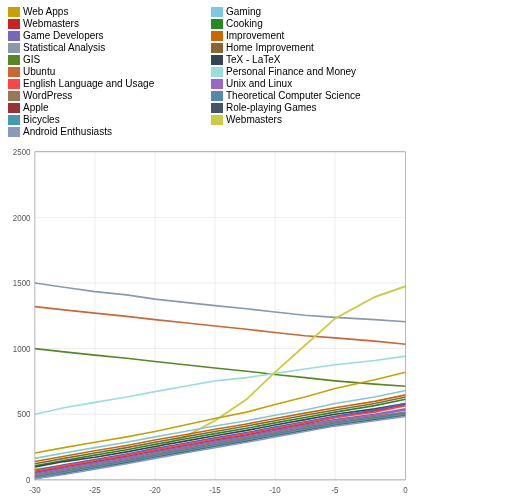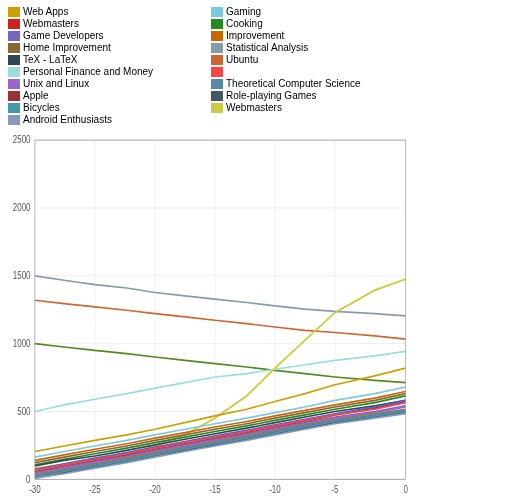--- a/index.html
+++ b/index.html
@@ -34,45 +34,54 @@
       </div>
       <div class="legend-item">
         <div class="legend-color" style="background-color: rgb(119, 102, 187);"></div>
         <span>Game Developers</span>
       </div>
       <div class="legend-item">
         <div class="legend-color" style="background-color: rgb(204, 102, 0);"></div>
         <span>Improvement</span>
       </div>
       <div class="legend-item">
+        <div class="legend-color" style="background-color: rgb(136, 153, 170);"></div>
+        <span>Statistical Analysis</span>
+      </div>
+      <div class="legend-item">
         <div class="legend-color" style="background-color: rgb(136, 102, 51);"></div>
         <span>Home Improvement</span>
       </div>
       <div class="legend-item">
-        <div class="legend-color" style="background-color: rgb(136, 153, 170);"></div>
-        <span>Statistical Analysis</span>
+        <div class="legend-color" style="background-color: rgb(85, 136, 34);"></div>
+        <span>GIS</span>
       </div>
       <div class="legend-item">
         <div class="legend-color" style="background-color: rgb(51, 68, 85);"></div>
         <span>TeX - LaTeX</span>
       </div>
       <div class="legend-item">
         <div class="legend-color" style="background-color: rgb(204, 102, 51);"></div>
         <span>Ubuntu</span>
       </div>
       <div class="legend-item">
         <div class="legend-color" style="background-color: rgb(153, 221, 221);"></div>
         <span>Personal Finance and Money</span>
       </div>
       <div class="legend-item">
         <div class="legend-color" style="background-color: rgb(255, 68, 68);"></div>
+        <span>English Language and Usage</span>
       </div>
       <div class="legend-item">
         <div class="legend-color" style="background-color: rgb(153, 102, 204);"></div>
         <span>Unix and Linux</span>
+      </div>
+      <div class="legend-item">
+        <div class="legend-color" style="background-color: rgb(153, 119, 85);"></div>
+        <span>WordPress</span>
       </div>
       <div class="legend-item">
         <div class="legend-color" style="background-color: rgb(85, 136, 170);"></div>
         <span>Theoretical Computer Science</span>
       </div>
       <div class="legend-item">
         <div class="legend-color" style="background-color: rgb(153, 51, 51);"></div>
         <span>Apple</span>
       </div>
       <div class="legend-item">

